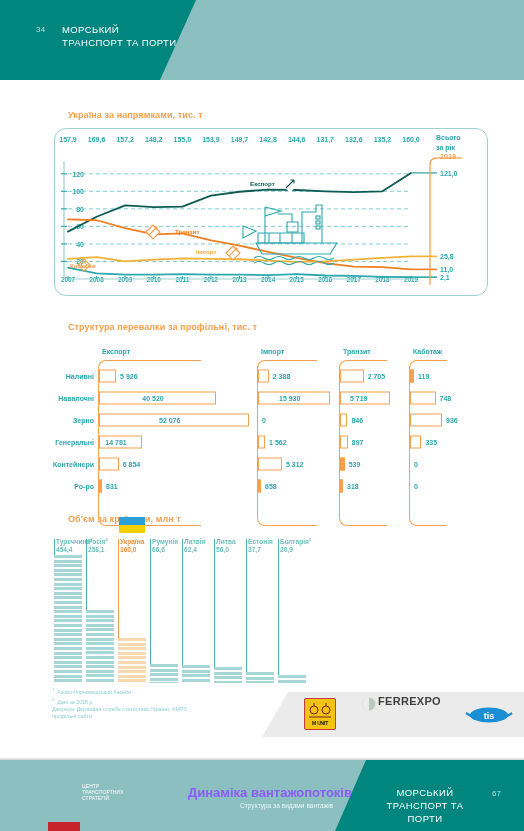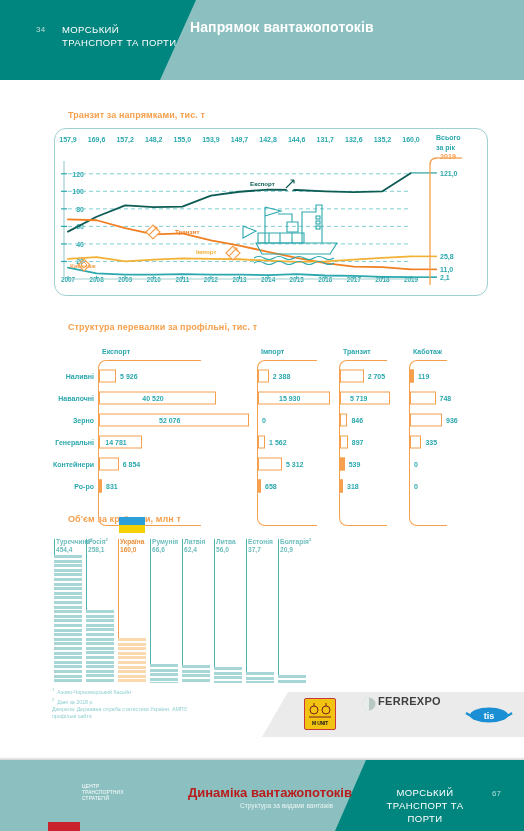--- a/index.html
+++ b/index.html
@@ -167,21 +167,21 @@
   .ft-logo .ctc {
     position: absolute; left: 0; right: 0; top: 9px; text-align: center;
     color: #ffffff; font-size: 9.5px; font-weight: bold; letter-spacing: -.4px;
   }
   .ft-logotxt {
     position: absolute; left: 82px; top: 24px;
     color: #ffffff; font-size: 4.8px; line-height: 5.8px; letter-spacing: .2px;
   }
   .ft-title {
     position: absolute; left: 188px; top: 25px;
-    color: #b91c1c; font-size: 13px; font-weight: bold;
+    color: #8b5cf6; font-size: 13px; font-weight: bold;
   }
   .ft-sub {
     position: absolute; left: 240px; top: 42px;
     color: #e8f4f3; font-size: 6.6px;
   }
   .ft-section {
     position: absolute; left: 370px; top: 26px; width: 110px; text-align: center;
     color: #ffffff; font-size: 9.5px; line-height: 13px; letter-spacing: .4px;
   }
   .ft-pagenum {
@@ -193,24 +193,23 @@
 <body>
 
 <div class="header">
   <div class="hdr-light"></div>
   <div class="hdr-dark"></div>
   <div class="hdr-page-num">34</div>
   <div class="hdr-section">
     <div>МОРСЬКИЙ</div>
     <div>ТРАНСПОРТ ТА ПОРТИ</div>
   </div>
-  <div class="hdr-title">Напрямок вантажопотоків</div>
 </div>
 
-<div class="sec-title" style="left:68px; top:110px;">Транзит за напрямками, тис. т</div>
+<div class="sec-title" style="left:68px; top:110px;">Україна за напрямками, тис. т</div>
 <div class="lc-panel"></div>
 <div class="lc-topnums" id="lc-topnums">
     <span style="left: 14px;">157,9</span>
     <span style="left: 42.5833px;">169,6</span>
     <span style="left: 71.1667px;">157,2</span>
     <span style="left: 99.75px;">148,2</span>
     <span style="left: 128.333px;">155,0</span>
     <span style="left: 156.917px;">153,9</span>
     <span style="left: 185.5px;">149,7</span>
     <span style="left: 214.083px;">142,8</span>

